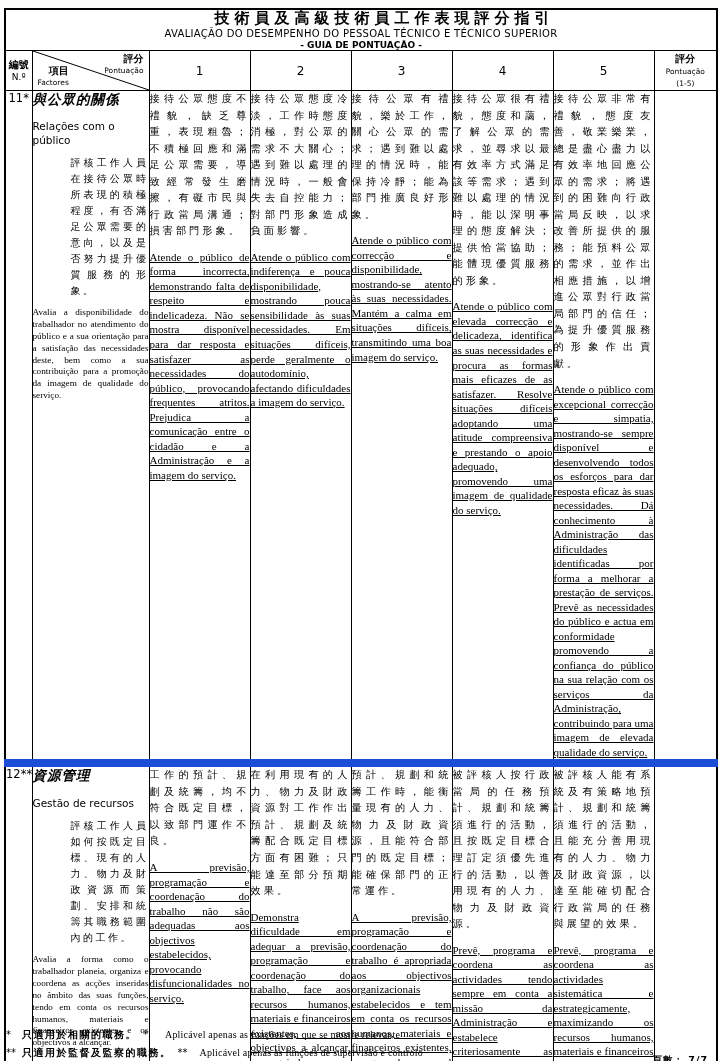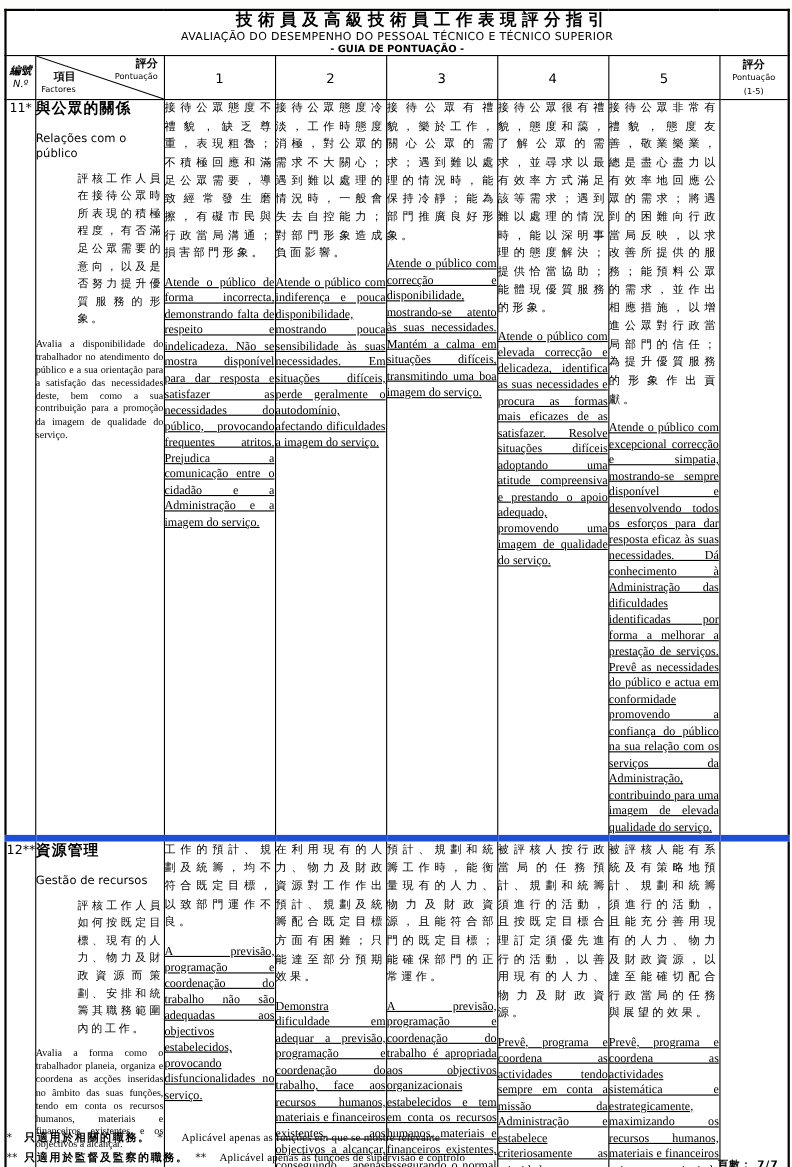--- a/index.html
+++ b/index.html
@@ -24,43 +24,43 @@
   table.grid col.c-id     { width: 27px; }
   table.grid col.c-factor { width: 117px; }
   table.grid col.c-score  { width: 101px; }
   table.grid col.c-final  { width: 63px; }
   table.grid td, table.grid th {
     border: 1px solid #000;
     vertical-align: top;
     padding: 0;
   }
   table.grid { border: 2px solid #000; }
-  tr.body-row-1 td { border-bottom: 6px solid #1d4ed8; }
+  tr.body-row-1 td { border-bottom: 8px solid #1d4ed8; }
   
   td.title-cell { text-align: center; padding: 6px 4px 5px 4px; }
   .title-zh { font-size: 15px; font-weight: bold; letter-spacing: 5px; line-height: 1.15; padding-left: 47px; }
   .title-pt { font-size: 10px; font-weight: normal; letter-spacing: 0.3px; margin-top: 1px; }
   .title-sub { font-size: 9px; font-weight: bold; margin-top: 1px; }
   
   tr.head-row td { height: 40px; vertical-align: middle; text-align: center; }
-  .hd-id { font-size: 10px; font-weight: bold; line-height: 1.2; font-style: italic; }
+  .hd-id { font-size: 10px; font-weight: bold; line-height: 1.2; }
   .hd-id .sub { font-weight: normal; font-size: 9px; }
   td.diag-cell { position: relative; vertical-align: top; }
   .diag-line { position: absolute; inset: 0; width: 100%; height: 100%; }
   .diag-tr { position: absolute; top: 3px; right: 5px; text-align: right; font-size: 10px; font-weight: bold; line-height: 1.05; }
   .diag-tr .sub { font-weight: normal; font-size: 7.5px; }
   .diag-bl { position: absolute; bottom: 3px; left: 5px; text-align: right; font-size: 10px; font-weight: bold; line-height: 1.05; }
   .diag-bl .sub { font-weight: normal; font-size: 7.5px; }
   .hd-num { font-size: 12px; font-weight: normal; }
   .hd-final { font-size: 10px; font-weight: bold; line-height: 1.15; }
   .hd-final .sub { font-weight: normal; font-size: 7.5px; }
   
   td.id-cell { vertical-align: middle; text-align: center; font-size: 11.5px; padding: 2px; }
   td.factor-cell { padding: 7px 6px 6px 7px; }
-  .factor-title-zh { font-size: 13.5px; font-weight: bold; letter-spacing: 1px; line-height: 1.2; }
+  .factor-title-zh { font-size: 13.5px; font-weight: bold; letter-spacing: 1px; line-height: 1.2; font-style: italic; }
   .factor-title-pt { font-size: 10.5px; line-height: 1.25; margin-top: 13px; }
   .factor-desc-zh {
     margin-top: 8px; font-size: 10px; letter-spacing: 2.5px;
     line-height: 1.6; text-align: justify; text-justify: inter-character; padding-left: 38px;
   }
   .factor-desc-pt {
     margin-top: 8px; font-family: "Liberation Serif", "DejaVu Serif", serif;
     font-size: 9.2px; line-height: 1.3; text-align: justify;
   }
   td.score-cell { padding: 8px 6px 6px 6px; }

